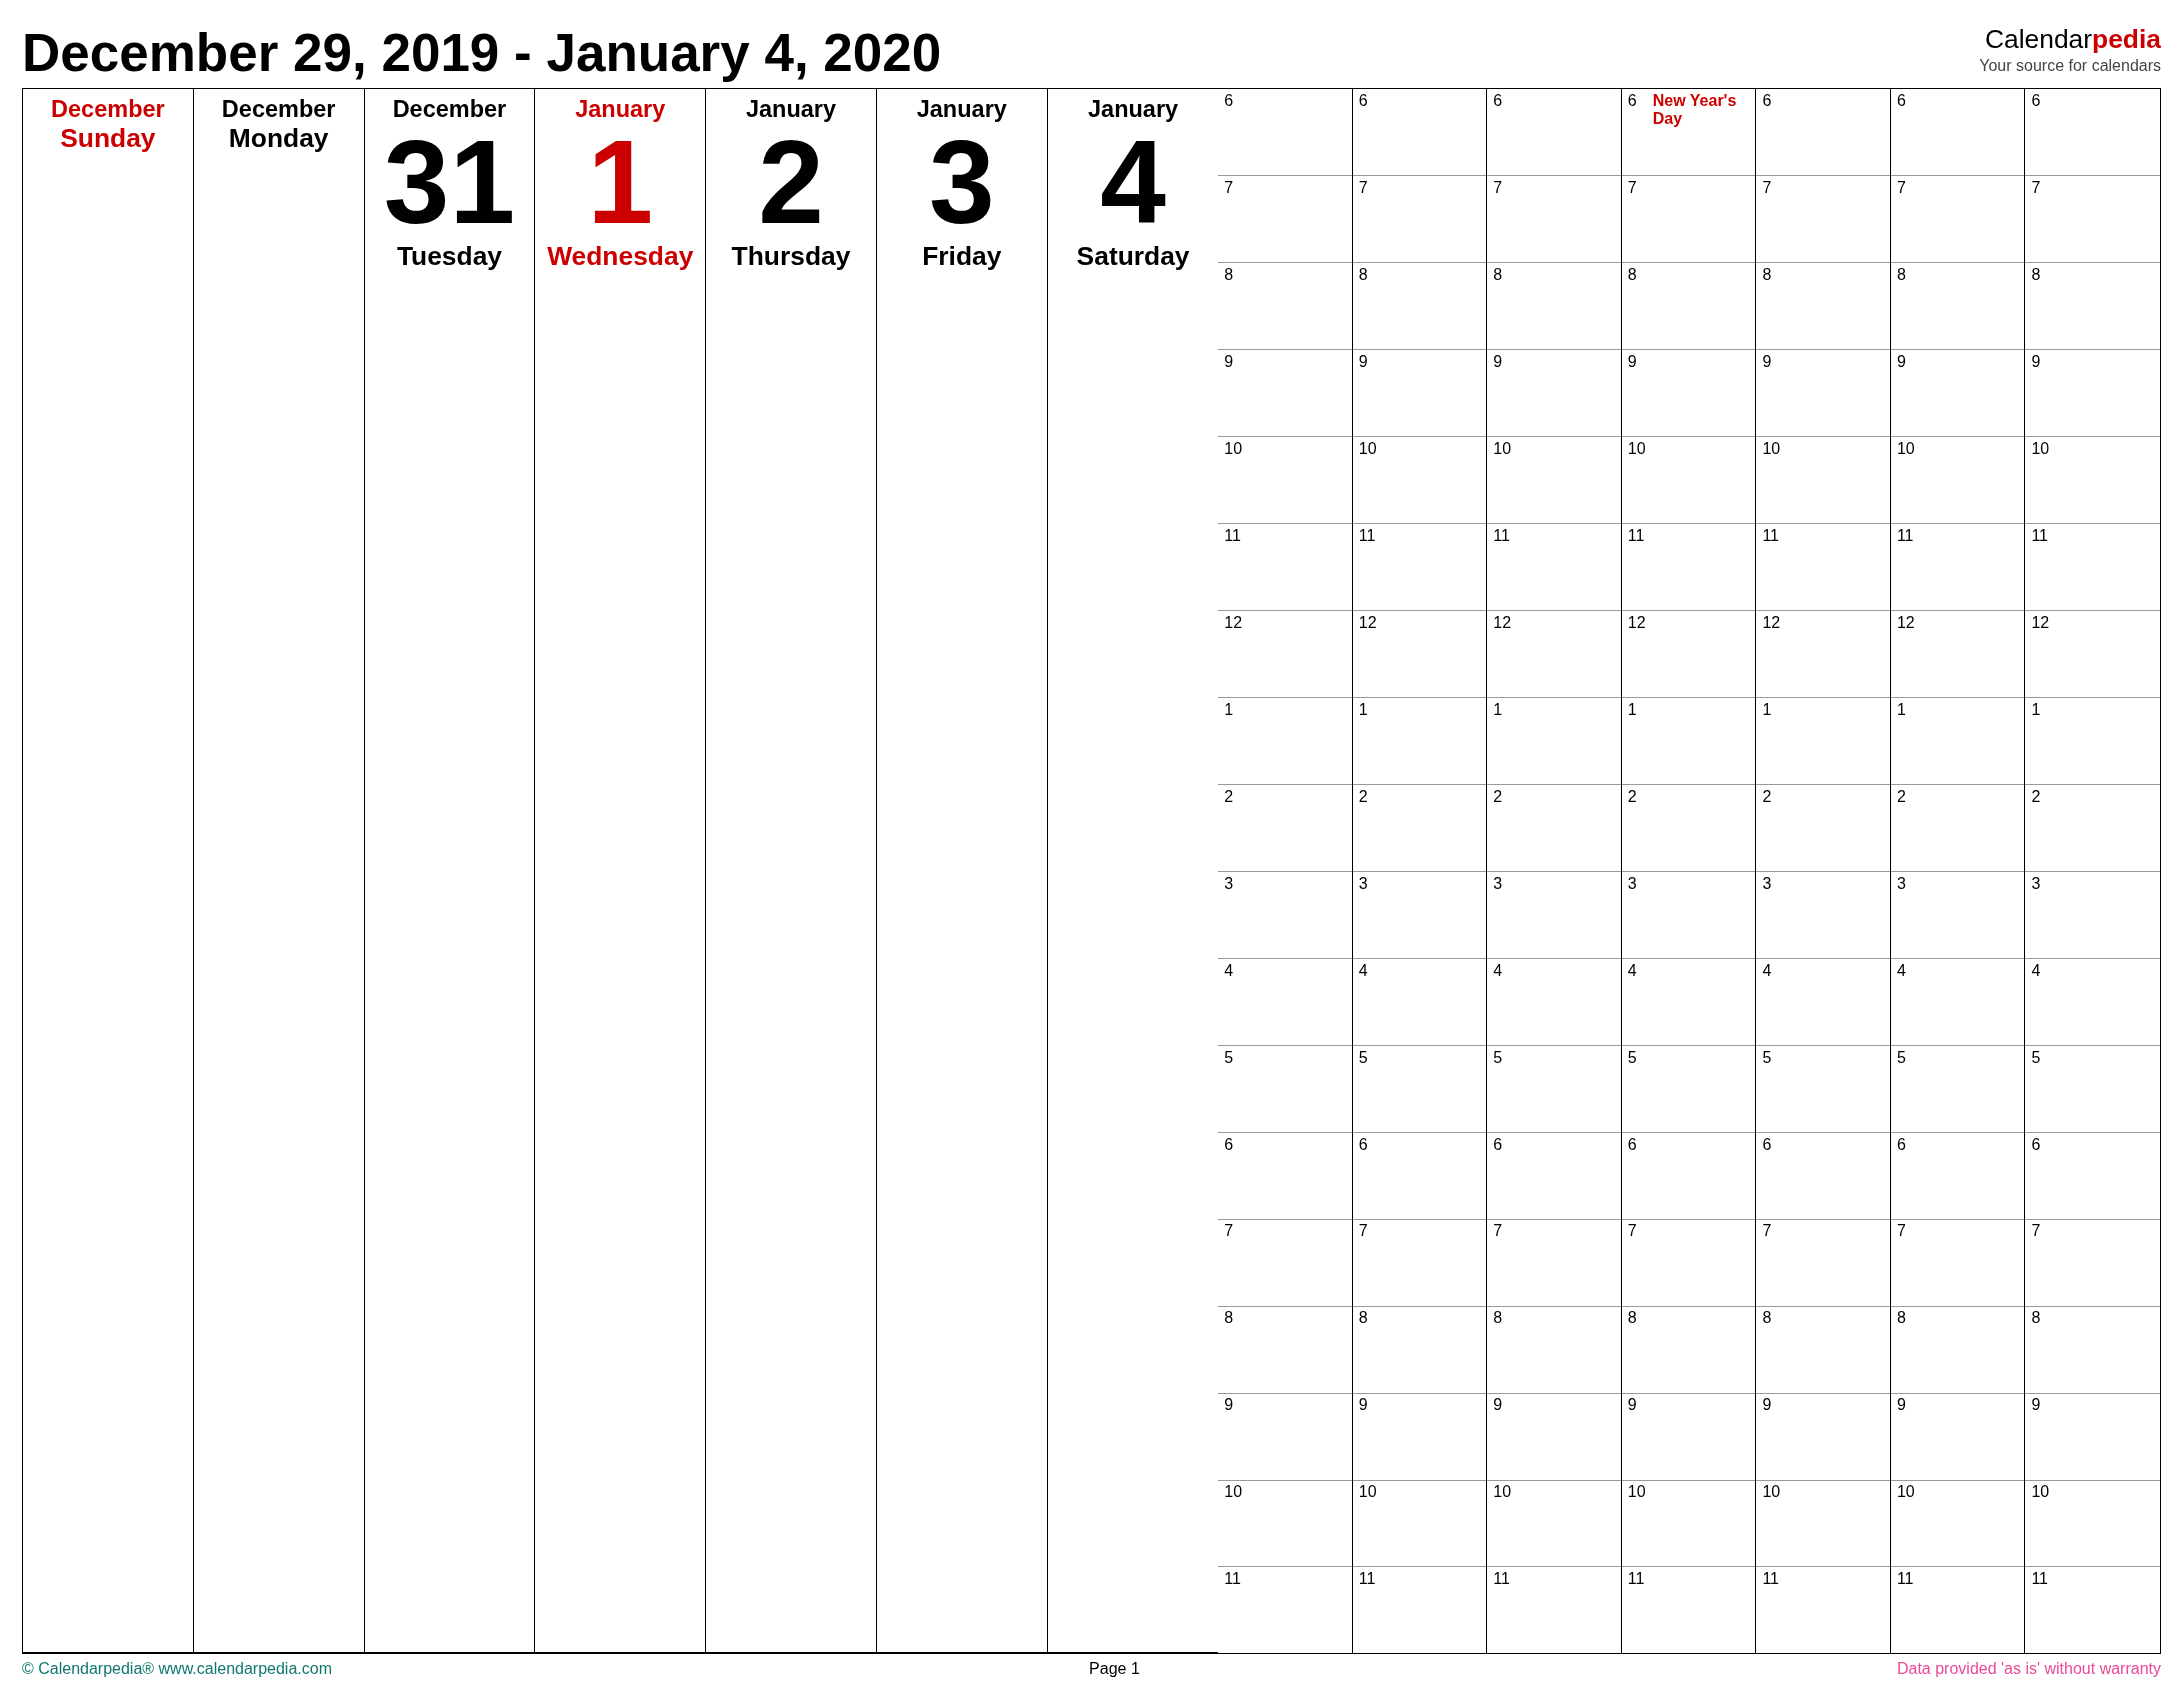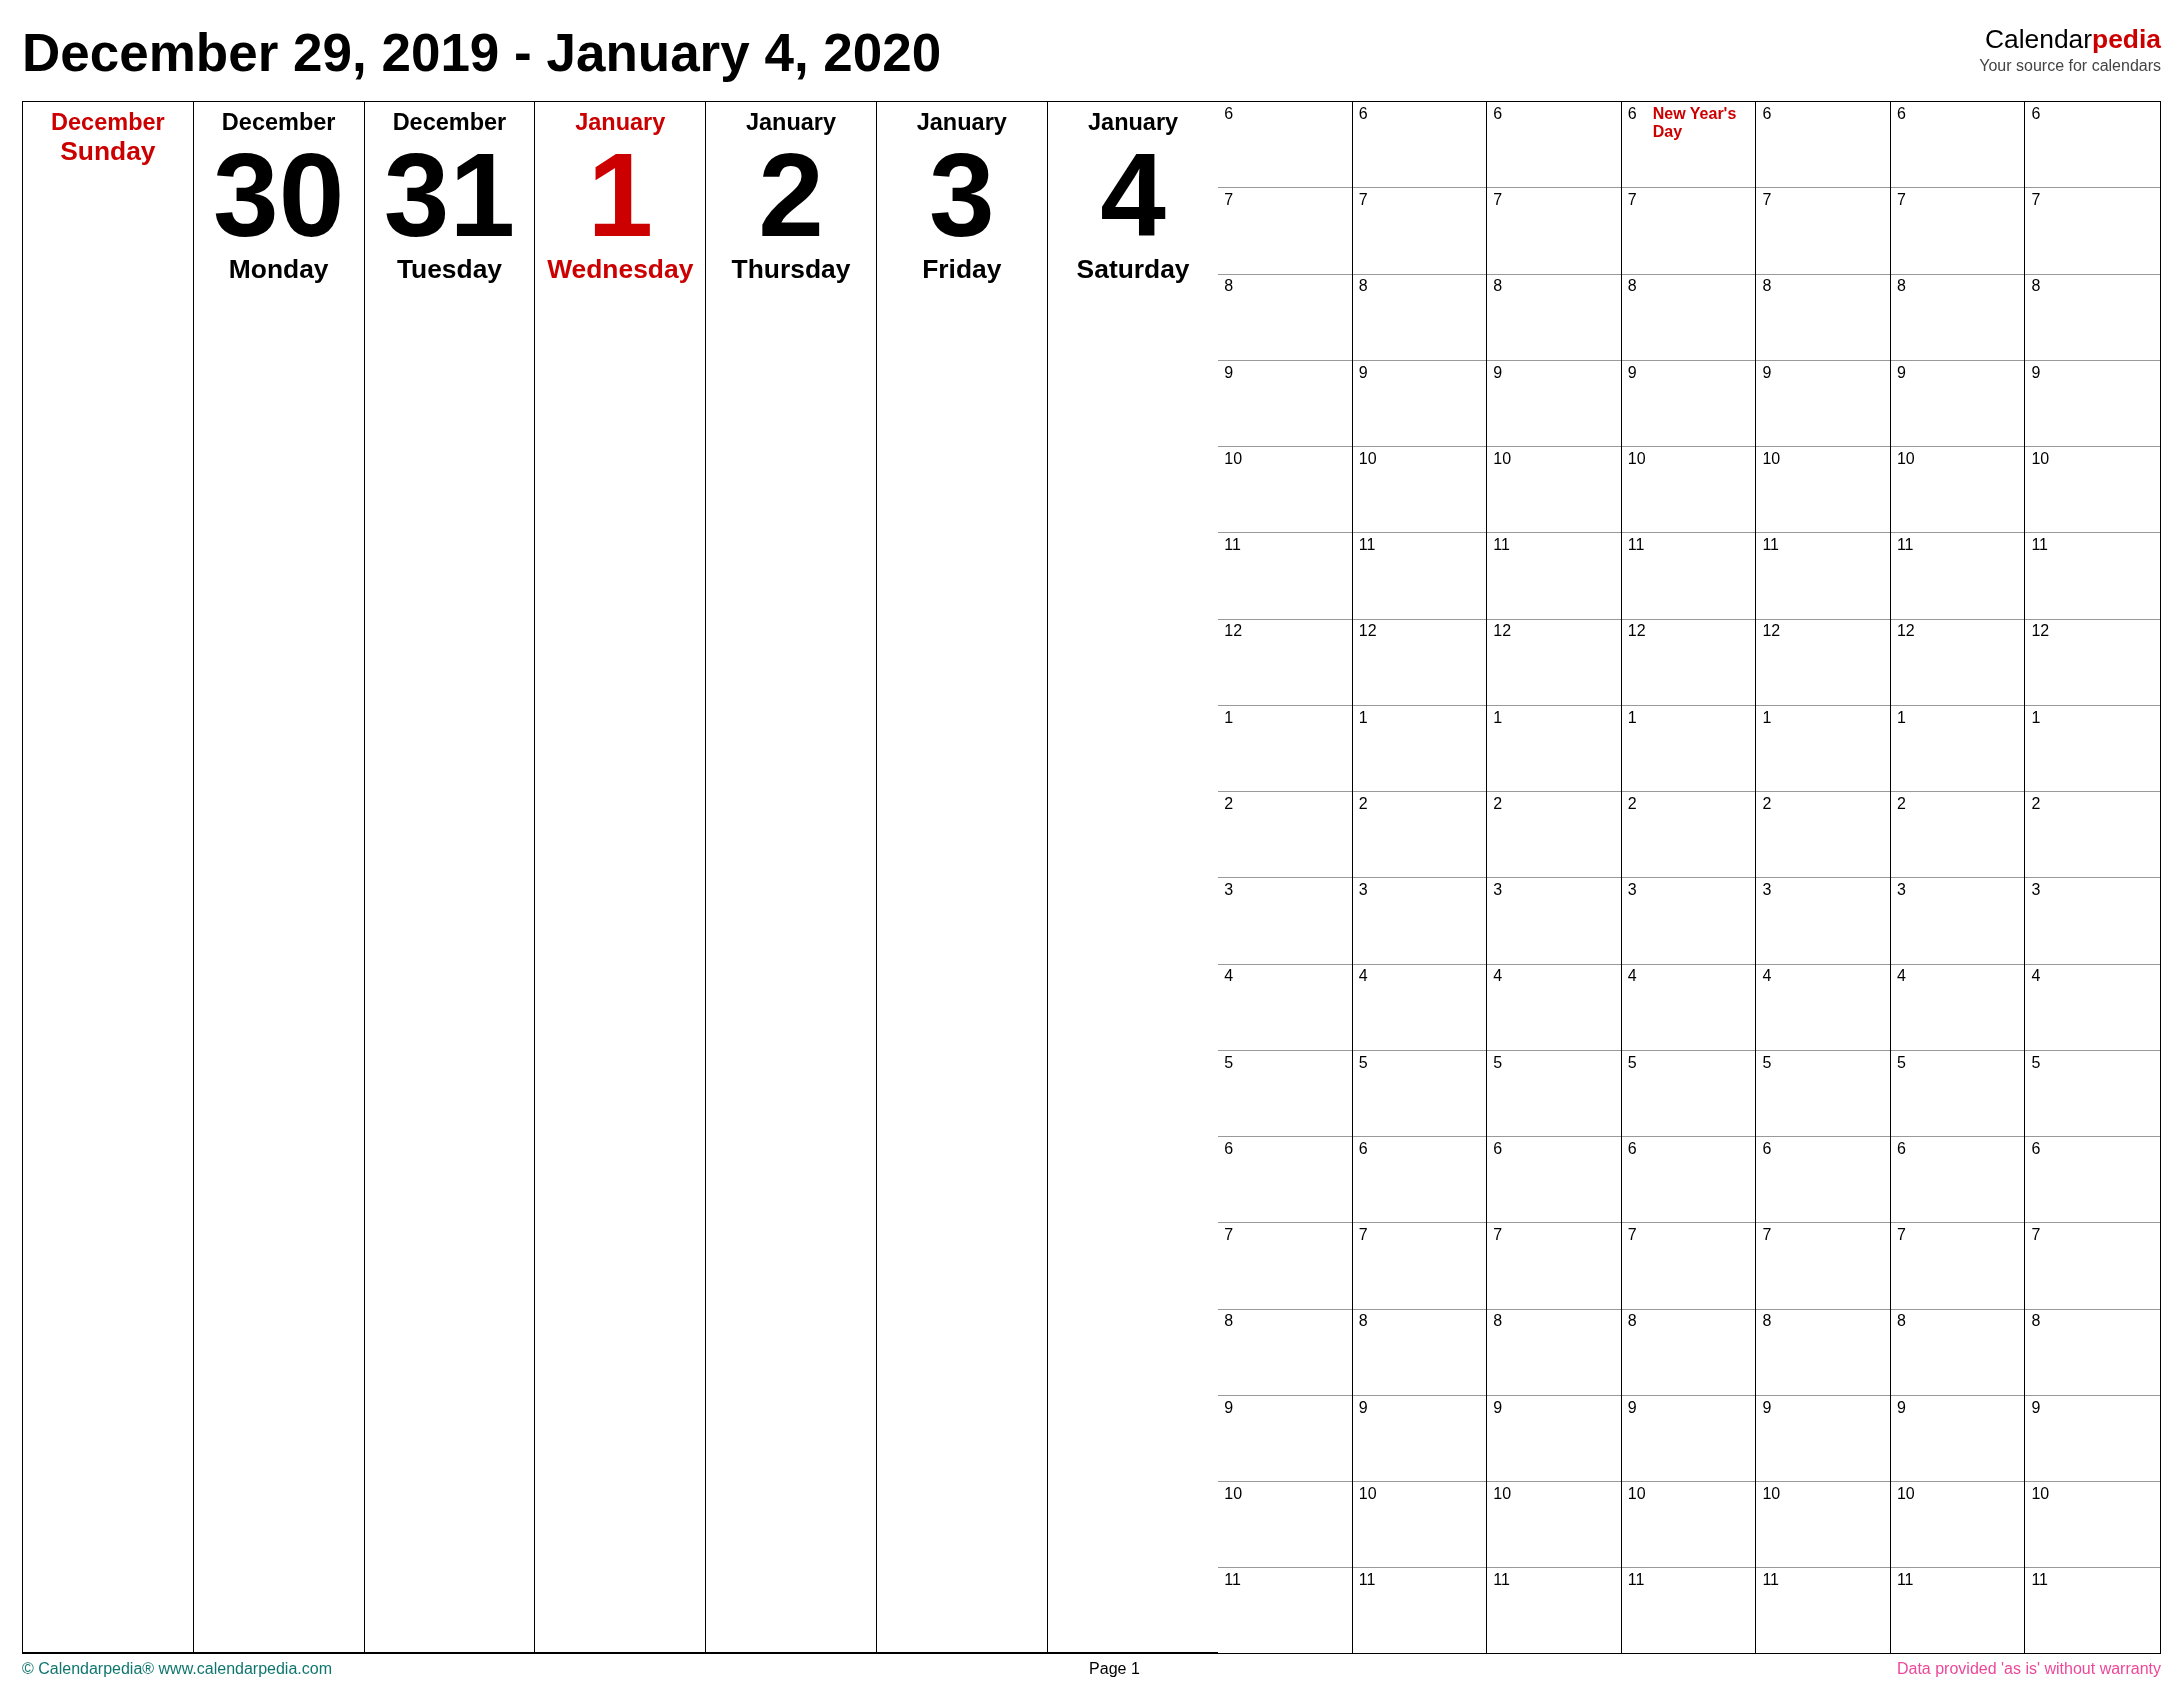--- a/index.html
+++ b/index.html
@@ -22,21 +22,21 @@
       background: #fff;
       display: flex;
       flex-direction: column;
       padding: 22px 22px 14.7px 22px;
     }
 
     .header-row {
       display: flex;
       justify-content: space-between;
       align-items: flex-start;
-      margin-bottom: 18px;
+      margin-bottom: 5px;
     }
 
     .page-title {
       font-size: 53px;
       font-weight: bold;
       color: #000;
     }
 
     .logo-area {
       text-align: right;
@@ -212,21 +212,20 @@
 
   <div class="calendar-container">
 
     <div class="day-headers" id="day-headers-container">
     <div class="day-header sunday">
           <span class="month-name">December</span>
           <span class="day-name">Sunday</span>
         </div>
         <div class="day-header">
           <span class="month-name">December</span>
-          <span class="day-number">30</span>
           <span class="day-name">Monday</span>
         </div>
         <div class="day-header">
           <span class="month-name">December</span>
           <span class="day-number">31</span>
           <span class="day-name">Tuesday</span>
         </div>
         <div class="day-header today">
           <span class="month-name">January</span>
           <span class="day-number">1</span>

